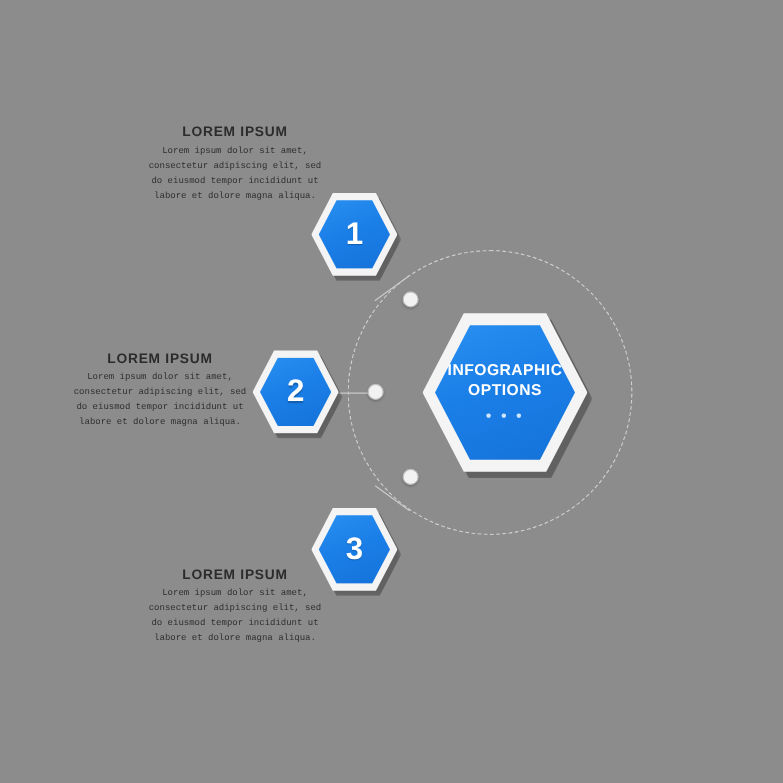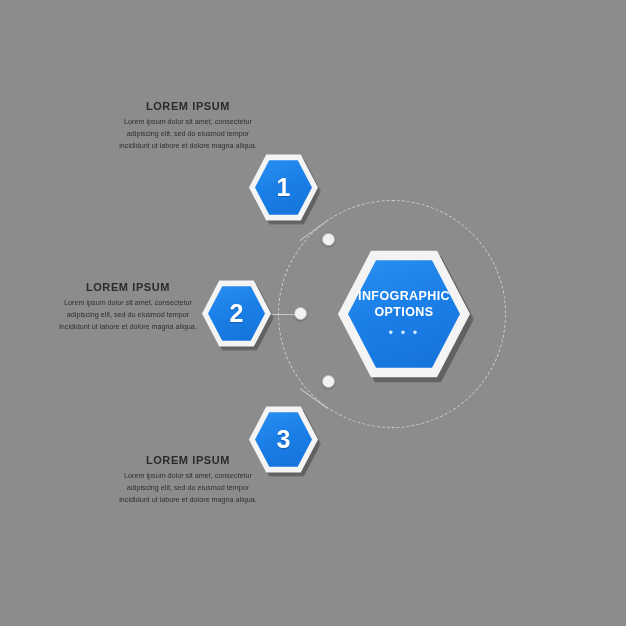--- a/index.html
+++ b/index.html
@@ -112,20 +112,21 @@
     font-size: 11px;
     font-weight: bold;
     color: #2b2b2b;
     letter-spacing: 0.6px;
     margin-bottom: 4px;
   }
   .txt-block .body {
     font-size: 7.2px;
     line-height: 1.65;
     color: #2f2f2f;
+    font-family: Liberation Mono, monospace;
   }
   .align-right { text-align: center; }
 </style>
 </head>
 <body>
 
 <div id="stage">
 
   <div class="dash-circle" style="left:278px; top:200px; width:228px; height:228px;"></div>
 

